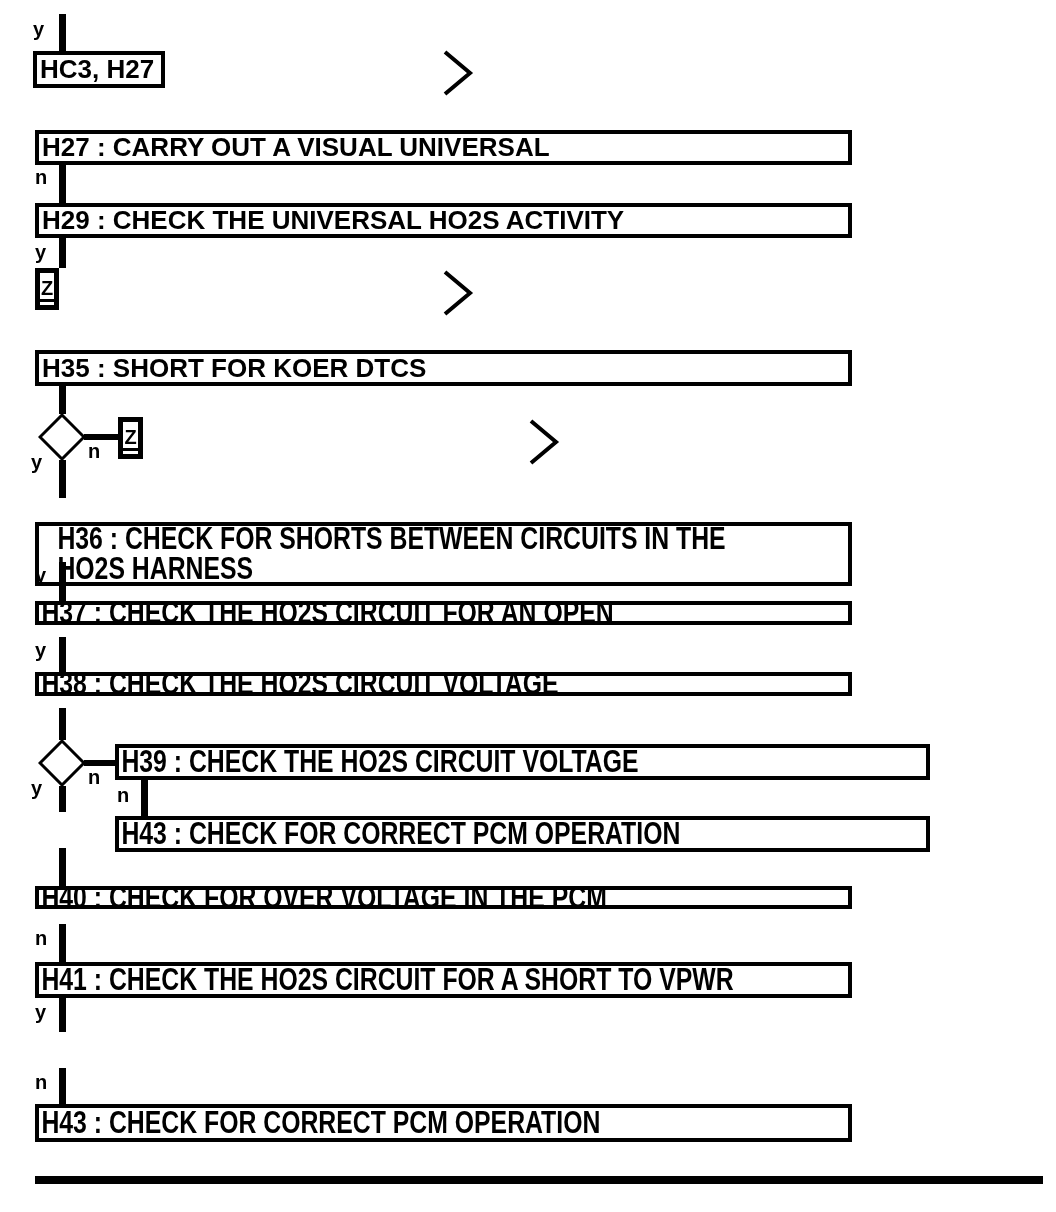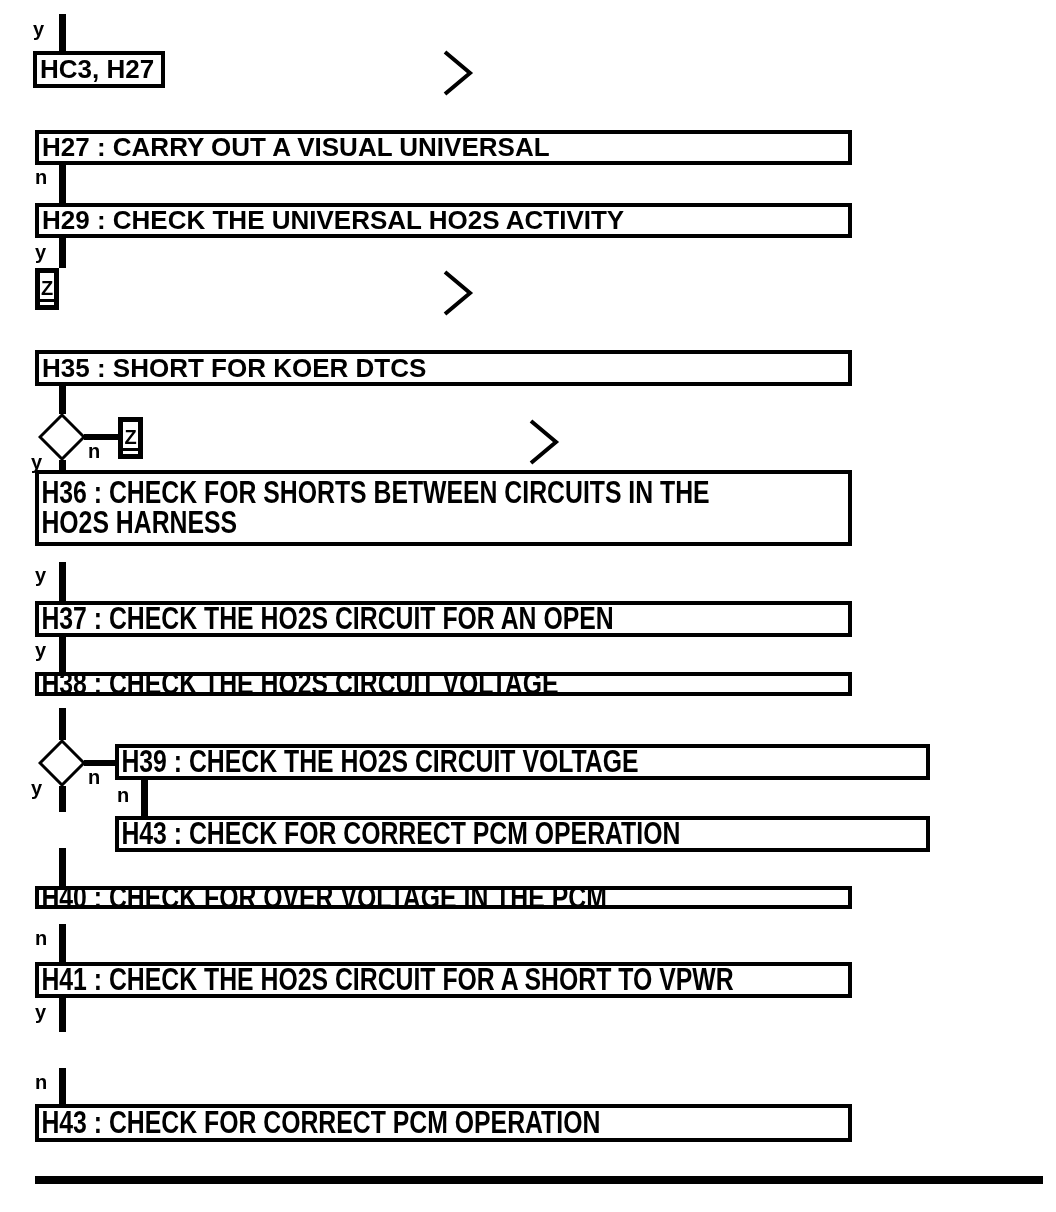--- a/index.html
+++ b/index.html
@@ -107,28 +107,28 @@
     <span class="zglyph">Z</span>
   </div>
   <span class="lbl" style="left:88px;top:441px;">n</span>
   <span class="lbl" style="left:31px;top:452px;">y</span>
   <div class="vline" style="left:59px;top:460px;height:38px;"></div>
 
   <svg class="chev" style="left:528px;top:417px;" width="32" height="50" viewBox="0 0 32 50">
     <polyline points="3,4 28,25 3,46" fill="none" stroke="#000" stroke-width="4"></polyline>
   </svg>
 
-  <div class="box multiline" style="top:470px;height:76px;">
+  <div class="box multiline" style="top:522px;height:64px;padding-left:16px;">
     <span class="txt cond">H36 : CHECK FOR SHORTS BETWEEN CIRCUITS IN THE</span>
     <span class="txt cond">HO2S HARNESS</span>
   </div>
   <span class="lbl" style="left:35px;top:565px;">y</span>
   <div class="vline" style="left:59px;top:562px;height:39px;"></div>
 
-  <div class="box" style="top:601px;height:36px;">
+  <div class="box" style="top:601px;height:24px;">
     <span class="txt cond">H37 : CHECK THE HO2S CIRCUIT FOR AN OPEN</span>
   </div>
   <span class="lbl" style="left:35px;top:640px;">y</span>
   <div class="vline" style="left:59px;top:637px;height:35px;"></div>
 
   <div class="box" style="top:672px;height:24px;">
     <span class="txt cond">H38 : CHECK THE HO2S CIRCUIT VOLTAGE</span>
   </div>
   <div class="vline" style="left:59px;top:708px;height:32px;"></div>
 

